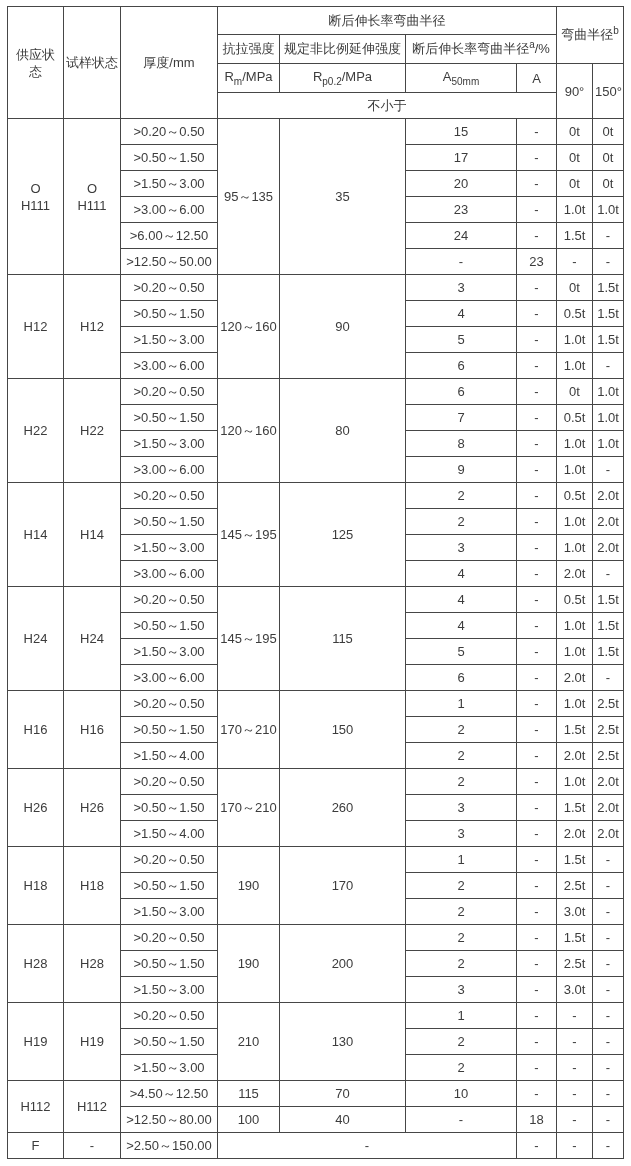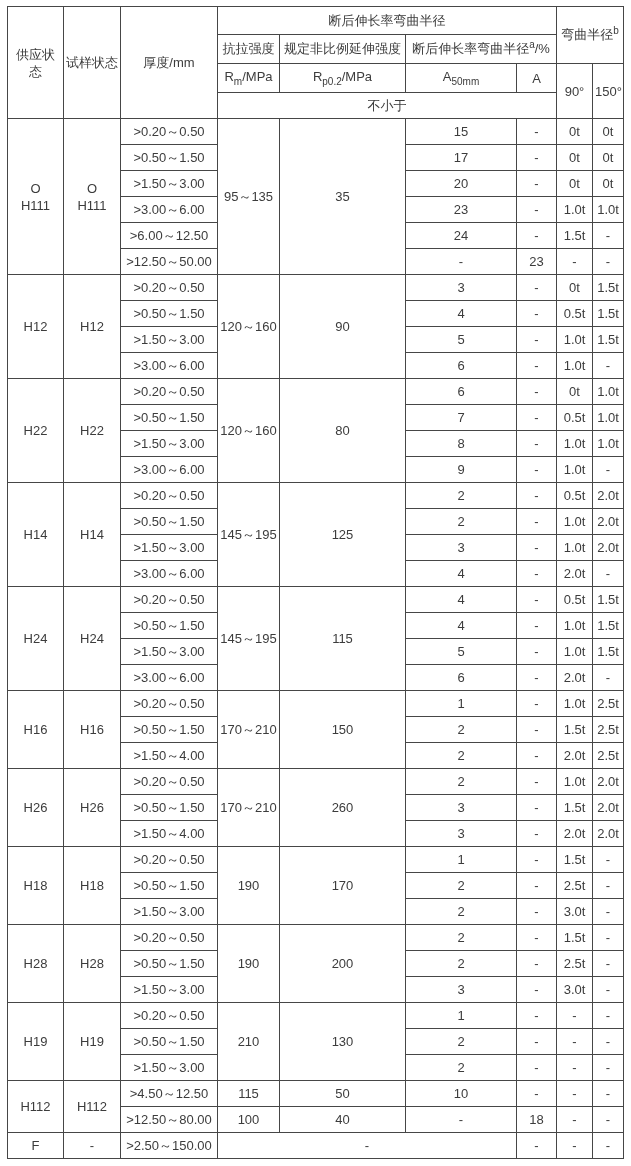--- a/index.html
+++ b/index.html
@@ -394,21 +394,21 @@
           <td>2</td>
           <td>-</td>
           <td>-</td>
           <td>-</td>
         </tr>
         <tr>
           <td rowspan="2" class="multiline">H112</td>
           <td rowspan="2" class="multiline">H112</td>
           <td>&gt;4.50～12.50</td>
           <td>115</td>
-          <td>50</td>
+          <td>70</td>
           <td>10</td>
           <td>-</td>
           <td>-</td>
           <td>-</td>
         </tr>
         <tr>
           <td>&gt;12.50～80.00</td>
           <td>100</td>
           <td>40</td>
           <td>-</td>

